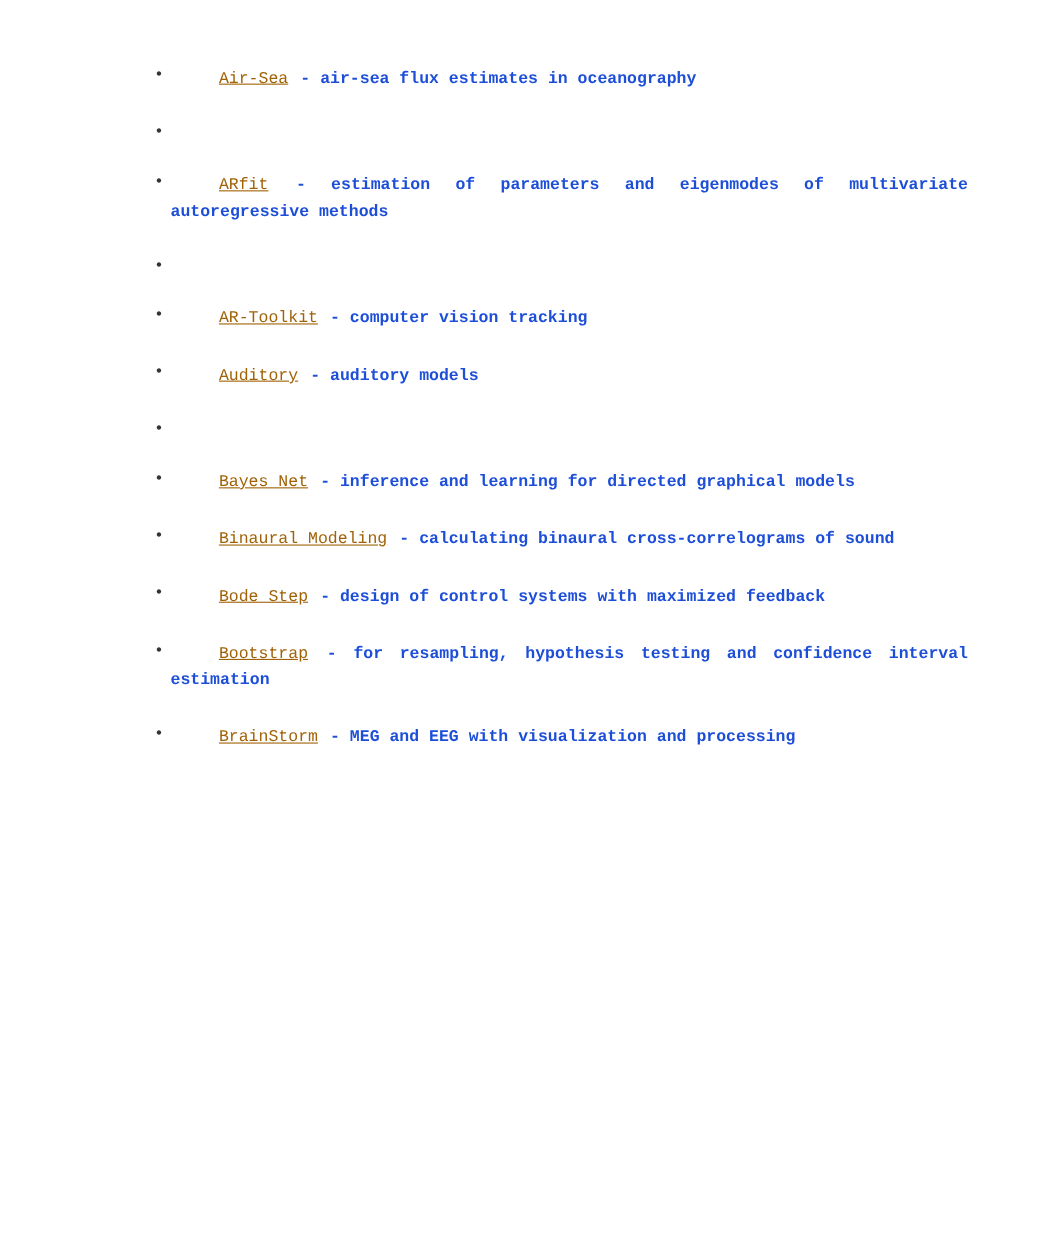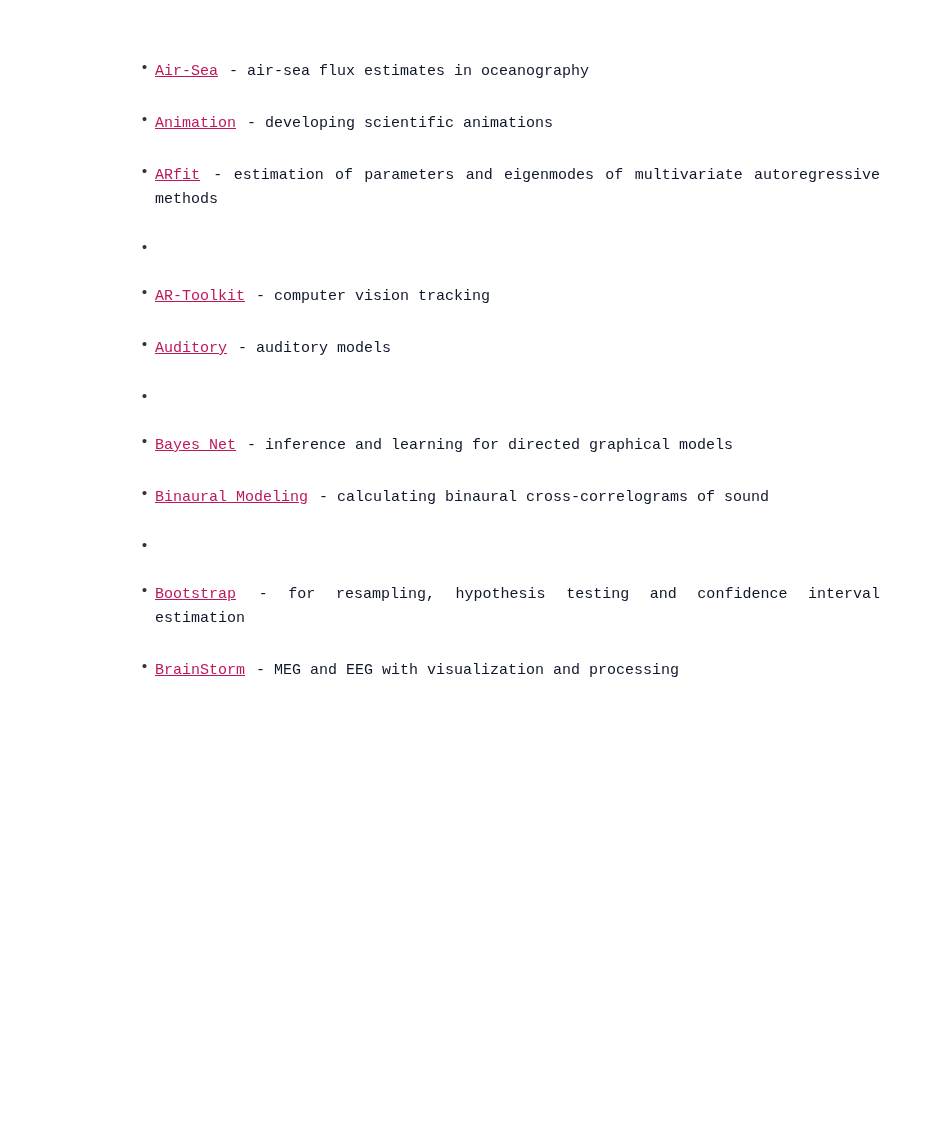--- a/index.html
+++ b/index.html
@@ -43,28 +43,30 @@
       font-size: 15px;
     }
 
     .item-content {
       display: inline;
       line-height: 1.6;
       text-align: justify;
     }
 
     .item-link {
-      color: #be185d;
+      color: #a16207;
       text-decoration: underline;
       cursor: pointer;
+      margin-left: 44px;
     }
 
     .item-desc {
-      color: #0f172a;
+      color: #1d4ed8;
       margin-left: 2px;
+      font-weight: bold;
     }
 
     .multiline-content {
       display: block;
       width: calc(100% - 20px);
       text-align: justify;
       line-height: 1.6;
     }
 
     .multiline-row {
@@ -80,23 +82,20 @@
 <div class="page-container">
   <div class="list-container" id="list-root">
   <div class="list-item">
         <span class="bullet">•</span>
         <span class="item-content">
           <a class="item-link">Air-Sea</a><span class="item-desc"> -  air-sea flux estimates in oceanography</span>
         </span>
       </div>
       <div class="list-item">
         <span class="bullet">•</span>
-        <span class="item-content">
-          <a class="item-link">Animation</a><span class="item-desc"> -  developing scientific animations</span>
-        </span>
       </div>
       <div class="multiline-row">
         <span class="bullet">•</span>
         <span class="multiline-content">
           <a class="item-link">ARfit</a><span class="item-desc"> -  estimation  of  parameters  and  eigenmodes  of  multivariate autoregressive methods</span>
         </span>
       </div>
       <div class="list-item">
         <span class="bullet">•</span>
       </div>
@@ -122,20 +121,23 @@
         </span>
       </div>
       <div class="list-item">
         <span class="bullet">•</span>
         <span class="item-content">
           <a class="item-link">Binaural Modeling</a><span class="item-desc"> -  calculating binaural cross-correlograms of sound</span>
         </span>
       </div>
       <div class="list-item">
         <span class="bullet">•</span>
+        <span class="item-content">
+          <a class="item-link">Bode Step</a><span class="item-desc"> -  design  of  control  systems  with  maximized  feedback</span>
+        </span>
       </div>
       <div class="multiline-row">
         <span class="bullet">•</span>
         <span class="multiline-content">
           <a class="item-link">Bootstrap</a><span class="item-desc"> -  for  resampling,  hypothesis  testing  and  confidence  interval estimation</span>
         </span>
       </div>
       <div class="list-item">
         <span class="bullet">•</span>
         <span class="item-content">

